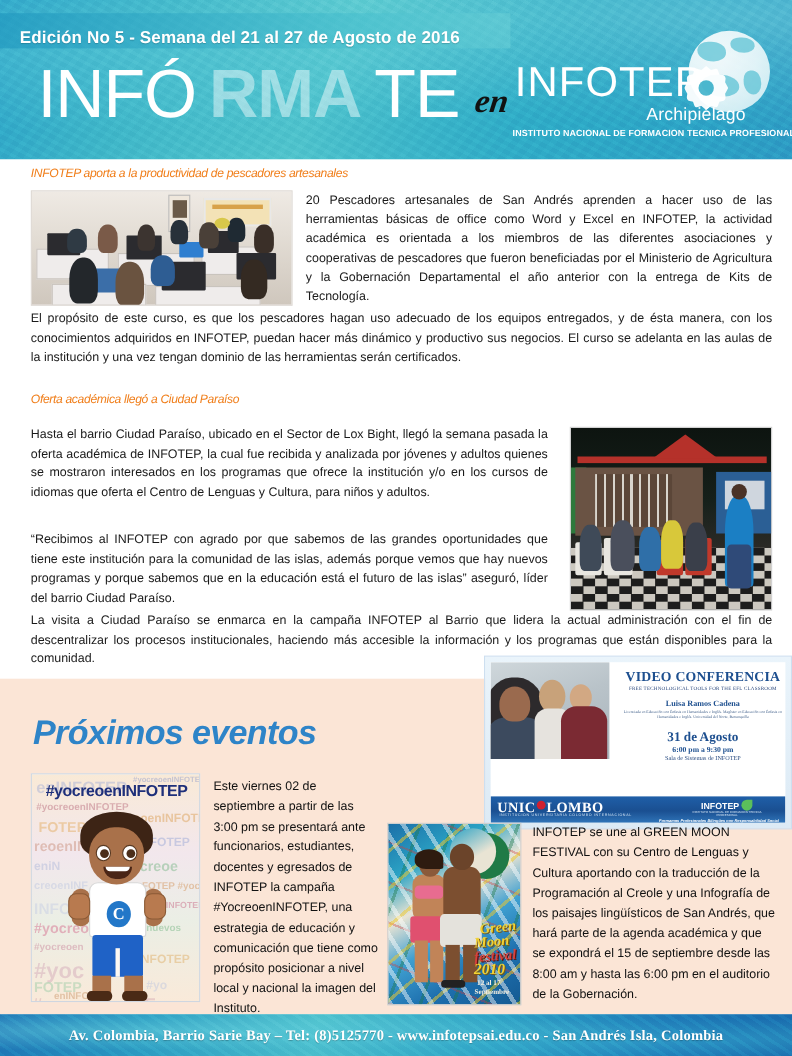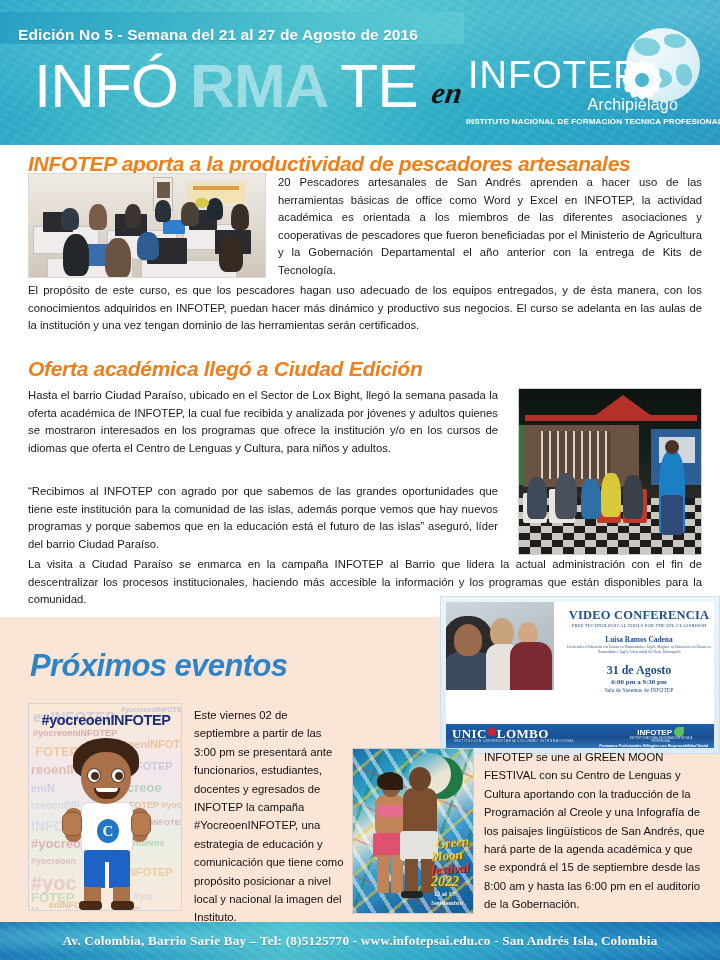--- a/index.html
+++ b/index.html
@@ -83,22 +83,22 @@
   }
   .logo-tag{
     position:absolute; left:0; top:83px; width:240px; text-align:center;
     font-size:8.1px; color:#ffffff; font-weight:bold; letter-spacing:0.1px; white-space:nowrap;
   }
 
   
   .body-white{ position:absolute; left:0; top:145px; width:720px; height:472px; background:#fff; }
 
   .art-title{
-    position:absolute; color:#F07E1A; font-weight:bold; font-style:italic;
-    font-size:21px; letter-spacing:-0.3px; white-space:nowrap;
+    position:absolute; color:#F07E1A; font-weight:normal; font-style:italic;
+    font-size:11px; letter-spacing:-0.3px; white-space:nowrap;
   }
   .para{
     position:absolute; color:#1a1a1a; font-size:11.3px; line-height:1.55;
     text-align:justify; font-family:"Liberation Sans", sans-serif;
   }
 
   
   .ph-class{
     position:absolute; left:28px; top:173px; width:238px; height:105px;
     background:
@@ -363,21 +363,21 @@
     <span class="per" style="left:34px; top:60px; width:26px; height:42px; background:#23272b;"></span>
     <span class="per" style="left:76px; top:64px; width:26px; height:40px; background:#6a5340;"></span>
     <span class="per" style="left:108px;top:58px; width:22px; height:28px; background:#2e5d93;"></span>
     <span class="per" style="left:190px;top:62px; width:24px; height:36px; background:#342a22;"></span>
   </div>
 
   <div class="para" style="left:278px; top:174px; width:424px;">20 Pescadores artesanales de San Andrés aprenden a hacer uso de las herramientas básicas de office como Word y Excel en INFOTEP, la actividad académica es orientada a los miembros de las diferentes asociaciones y cooperativas de pescadores que fueron beneficiadas por el Ministerio de Agricultura y la Gobernación Departamental el año anterior con la entrega de Kits de Tecnología.</div>
 
   <div class="para" style="left:28px; top:282px; width:674px;">El propósito de este curso, es que los pescadores hagan uso adecuado de los equipos entregados, y de ésta manera, con los conocimientos adquiridos en INFOTEP, puedan hacer más dinámico y productivo sus negocios. El curso se adelanta en las aulas de la institución y una vez tengan dominio de  las herramientas serán certificados.</div>
 
-  <div class="art-title" style="left:28px; top:357px;">Oferta académica llegó a Ciudad Edición</div>
+  <div class="art-title" style="left:28px; top:357px;">Oferta académica llegó a Ciudad Paraíso</div>
 
   <div class="para" style="left:28px; top:387px; width:470px;">Hasta el barrio Ciudad Paraíso, ubicado en el Sector de Lox Bight, llegó la semana pasada la oferta académica de INFOTEP, la cual fue recibida y analizada por jóvenes y adultos quienes se mostraron interesados en los programas que ofrece la institución y/o en los cursos de idiomas que oferta el Centro de Lenguas y Cultura, para niños y adultos.</div>
 
   <div class="para" style="left:28px; top:483px; width:470px;">“Recibimos al INFOTEP con agrado por que sabemos de las grandes oportunidades que tiene este institución para la comunidad de las islas, además porque vemos que hay nuevos programas y porque sabemos que en la educación está el futuro de las islas” aseguró, líder del barrio Ciudad Paraíso.</div>
 
   <div class="para" style="left:28px; top:556px; width:674px;">La visita a Ciudad Paraíso se enmarca en la campaña INFOTEP al Barrio que lidera la actual administración con el fin de descentralizar los procesos institucionales, haciendo más accesible la información y los programas que están disponibles para la comunidad.</div>
 
   <div class="ph-cp">
     <span class="grn"></span>
     <span class="wall"></span>
@@ -495,21 +495,21 @@
           <span class="sh"></span>
         <span class="lg"></span>
           <span class="lg2"></span>
         <span class="hd"></span>
           <span class="sho"></span>
       </div>
     </div>
     <span class="gm-t1">Green</span>
     <span class="gm-t2">Moon</span>
     <span class="gm-t3">festival</span>
-    <span class="gm-t4">2022</span>
+    <span class="gm-t4">2010</span>
     <span class="gm-t5">12 al 17</span>
     <span class="gm-t6">Septiembre</span>
   </div>
 
   <div class="gm-text">INFOTEP se une al GREEN  MOON FESTIVAL  con su Centro de Lenguas y Cultura aportando con la traducción de la Programación al Creole y una Infografía de los paisajes lingüísticos de San Andrés,  que hará parte de la agenda académica y que se expondrá el 15 de septiembre desde las 8:00 am y hasta las 6:00 pm en el auditorio de la Gobernación.</div>
 
   <div class="footer">
     <span class="footer-text">Av. Colombia, Barrio Sarie Bay – Tel: (8)5125770  -  www.infotepsai.edu.co  -  San Andrés Isla, Colombia</span>
   </div>
 

